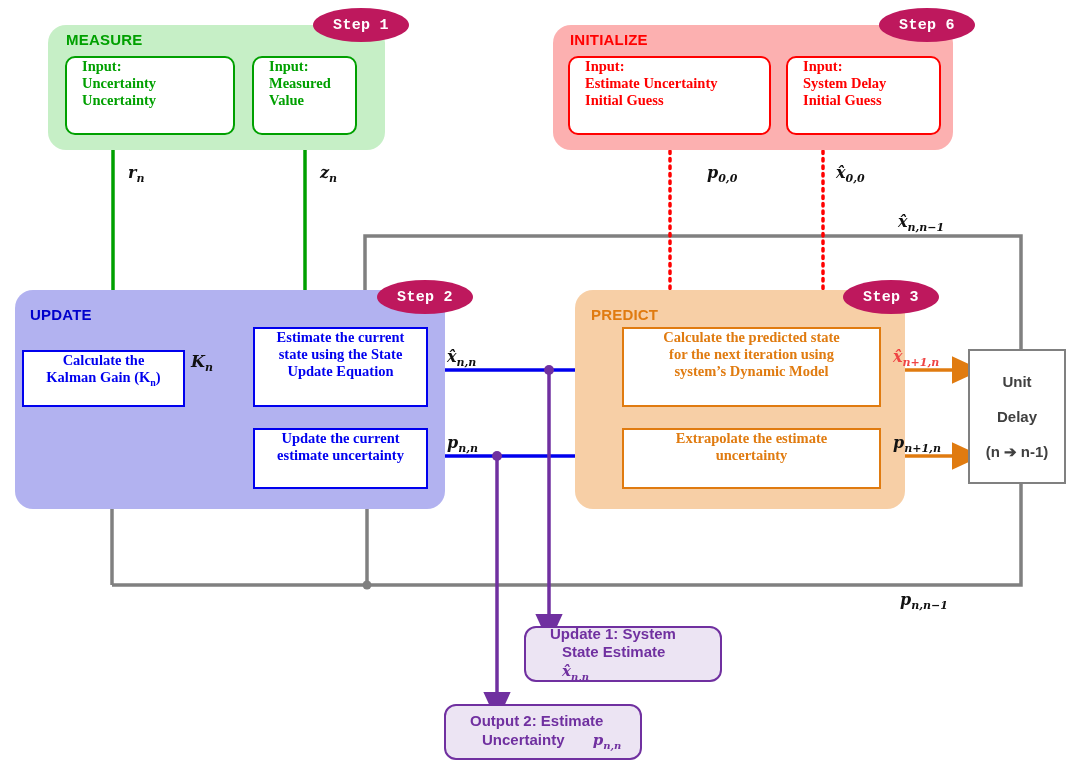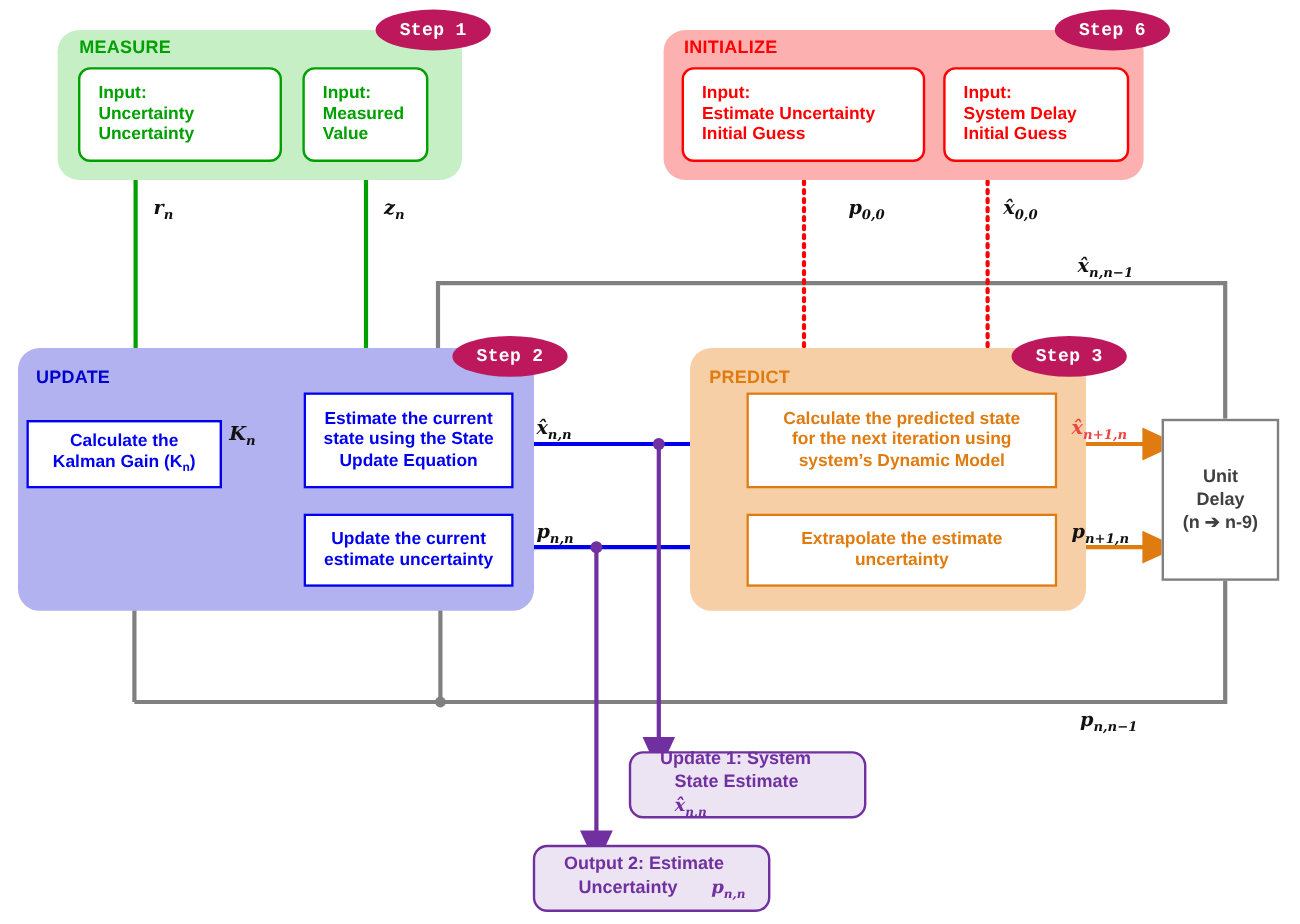--- a/index.html
+++ b/index.html
@@ -13,22 +13,22 @@
 
   
   .panel{position:absolute;border-radius:18px;}
   .panel-title{
     position:absolute;font-weight:bold;font-size:15px;letter-spacing:.2px;
   }
 
   
   .pbox{
     position:absolute;background:#ffffff;border:2px solid #000;
-    box-sizing:border-box;display:flex;align-items:center;justify-content:center;
-    text-align:center;font-weight:bold;line-height:1.18;
+    box-sizing:border-box;display:flex;align-items:flex-start;justify-content:center;
+    text-align:center;font-weight:bold;line-height:1.18;font-family:Liberation Serif, serif;
   }
   .pbox.rnd{border-radius:10px;}
   .pbox span{display:block;padding:0 5px;}
 
   
   .badge{
     position:absolute;background:#be185d;color:#fff;border-radius:50%;
     display:flex;align-items:center;justify-content:center;
     font-weight:bold;font-size:15px;letter-spacing:.3px;
     width:96px;height:34px;font-family:Liberation Mono, monospace;
@@ -39,21 +39,21 @@
     position:absolute;font-family:"DejaVu Serif", serif;font-style:italic;
     font-weight:bold;font-size:16px;color:#111;white-space:nowrap;
   }
   .sig sub{font-size:11px;font-style:italic;font-weight:bold;}
 
   
   #unit-delay{
     position:absolute;left:968px;top:349px;width:98px;height:135px;
     border:2px solid #808080;background:#fff;box-sizing:border-box;
     display:flex;flex-direction:column;align-items:center;justify-content:center;
-    color:#404040;font-weight:bold;font-size:15px;line-height:1.28;text-align:center;
+    color:#404040;font-weight:bold;font-size:15px;line-height:1.28;text-align:center;gap:16px;
   }
 
   
   .obox{
     position:absolute;background:#ece4f3;border:2.5px solid #7030a0;border-radius:12px;
     box-sizing:border-box;display:flex;align-items:center;
     color:#7030a0;font-weight:bold;font-size:15px;line-height:1.25;
   }
   .obox span{padding-left:12px;}
   .mi{font-family:"DejaVu Serif",serif;font-style:italic;}
@@ -222,21 +222,21 @@
       <span>Extrapolate the estimate</span>
       <span>uncertainty</span>
     </span>
   </div>
 
   <div class="badge" style="left:843px;top:280px;">Step 3</div>
 
   <div id="unit-delay">
     <div>Unit</div>
     <div>Delay</div>
-    <div>(n  ➔  n-9)</div>
+    <div>(n  ➔  n-1)</div>
   </div>
 
   <div class="obox" style="left:524px;top:626px;width:198px;height:56px;">
     <span>
       <span>Update 1: System</span><br>
       <span><span>State Estimate </span><span class="mi"><span>x̂</span><sub>n,n</sub></span></span>
     </span>
   </div>
 
   <div class="obox" style="left:444px;top:704px;width:198px;height:56px;">

